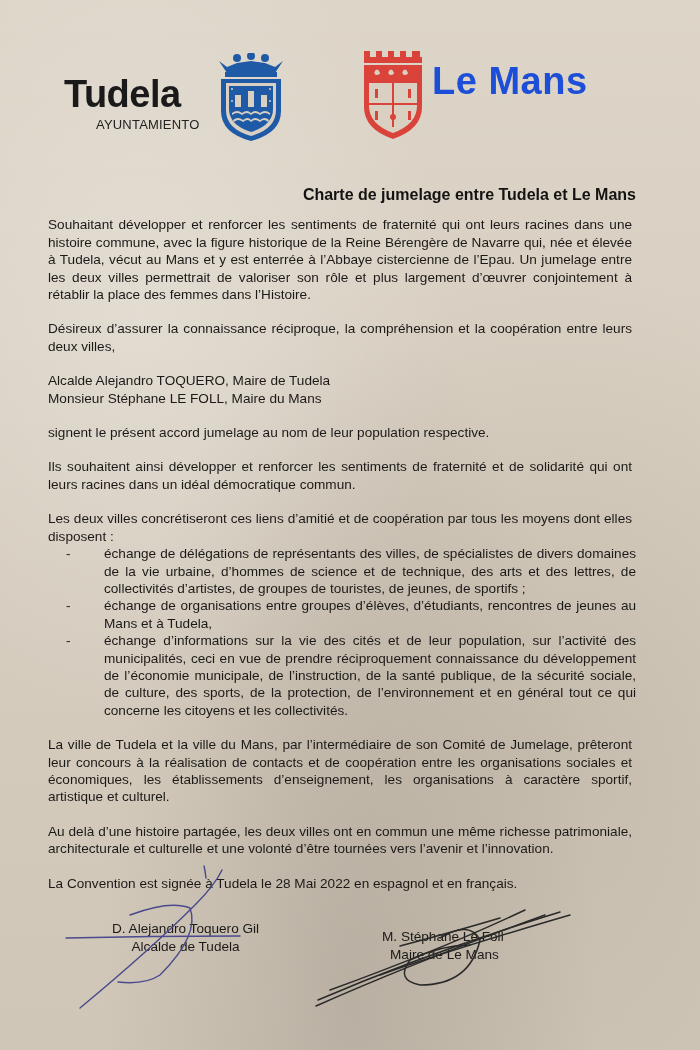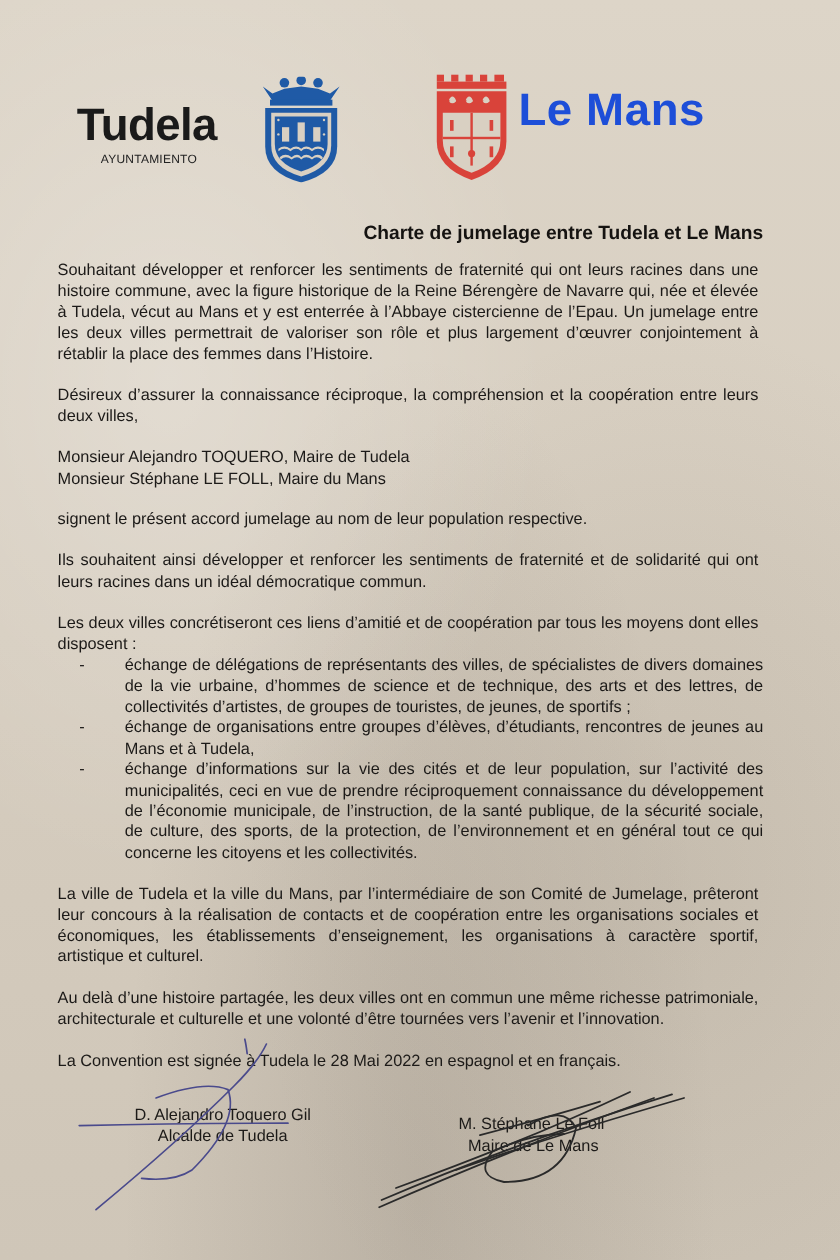--- a/index.html
+++ b/index.html
@@ -7,24 +7,24 @@
     width:700px; height:1050px; overflow:hidden; position:relative;
     background:#d9d0c2;
     background-image:
       radial-gradient(ellipse at 20% 30%, rgba(255,255,255,0.25) 0%, rgba(255,255,255,0) 40%),
       radial-gradient(ellipse at 80% 70%, rgba(120,110,95,0.15) 0%, rgba(0,0,0,0) 45%),
       radial-gradient(ellipse at 50% 95%, rgba(90,80,70,0.18) 0%, rgba(0,0,0,0) 50%),
       linear-gradient(180deg, #ddd5c8 0%, #d6cdbf 50%, #cfc6b8 100%);
     font-family: "Liberation Sans", "DejaVu Sans", sans-serif;
     color:#1c1a18;
   }
-  .header { position:absolute; left:0; top:16px; width:700px; height:150px; }
+  .header { position:absolute; left:0; top:5px; width:700px; height:150px; }
   .tudela-logo { position:absolute; left:64px; top:70px; }
   .tudela-name { font-size:38px; font-weight:bold; letter-spacing:-0.5px; color:#1a1a1a; line-height:38px; display:block; }
-  .tudela-sub { font-size:10px; color:#222; display:block; margin-top:4px; margin-left:20px; letter-spacing:0.2px; }
+  .tudela-sub { font-size:13px; color:#222; display:block; margin-top:4px; margin-left:32px; letter-spacing:0.2px; }
   .tudela-shield { position:absolute; left:215px; top:48px; width:72px; height:88px; }
   .lemans-shield { position:absolute; left:362px; top:46px; width:64px; height:88px; }
   .lemans-text { position:absolute; left:432px; top:56px; }
   .lemans-name { display:block; font-size:38px; font-weight:bold; color:#1d4ed8; line-height:40px; letter-spacing:0.5px; }
   .lemans-sub { display:block; font-size:37px; color:#1a1a1a; line-height:38px; letter-spacing:5px; font-weight:normal; margin-top:2px; }
 
   .doc { position:absolute; left:48px; top:186px; width:588px; font-size:13.6px; line-height:17.4px; }
   .title { text-align:right; font-weight:bold; font-size:16px; margin:0 0 13px 0; color:#151311; }
   .p { margin:0 4px 17px 0; text-align:justify; }
   .p.tight { margin-bottom:0; }
@@ -103,21 +103,21 @@
   </div>
 </div>
 
 <div class="doc">
   <h1 class="title">Charte de jumelage entre Tudela et Le Mans</h1>
 
   <p class="p">Souhaitant développer et renforcer les sentiments de fraternité qui ont leurs racines dans une histoire commune, avec la figure historique de la Reine Bérengère de Navarre qui, née et élevée à Tudela, vécut au Mans et y est enterrée à l’Abbaye cistercienne de l’Epau. Un jumelage entre les deux villes permettrait de valoriser son rôle et plus largement d’œuvrer conjointement à rétablir la place des femmes dans  l’Histoire.</p>
   <p class="p">Désireux d’assurer la connaissance réciproque, la compréhension et la coopération entre leurs deux villes,</p>
 
   <div class="p">
-    <div>Monsieur Alejandro TOQUERO, Maire de Tudela</div>
+    <div>Alcalde Alejandro TOQUERO, Maire de Tudela</div>
     <div>Monsieur Stéphane LE FOLL, Maire du Mans</div>
   </div>
 
   <p class="p">signent le présent accord jumelage au nom de leur population respective.</p>
   <p class="p">Ils souhaitent ainsi développer et renforcer les sentiments de fraternité et de solidarité qui ont leurs racines dans un idéal démocratique commun.</p>
   <p class="p tight">Les deux villes concrétiseront ces liens d’amitié et de coopération par tous les moyens dont elles disposent :</p>
 
   <ul class="indent-list">
     <li>
       <span class="dash">-</span>

